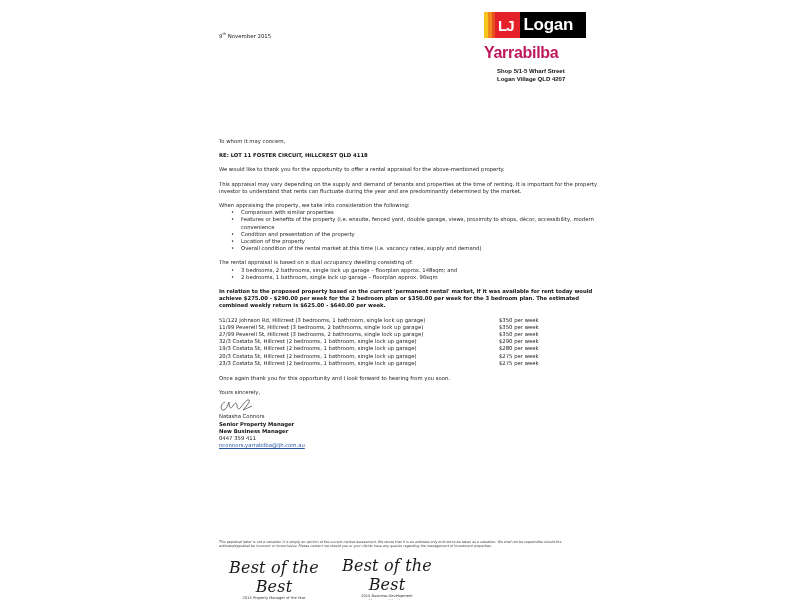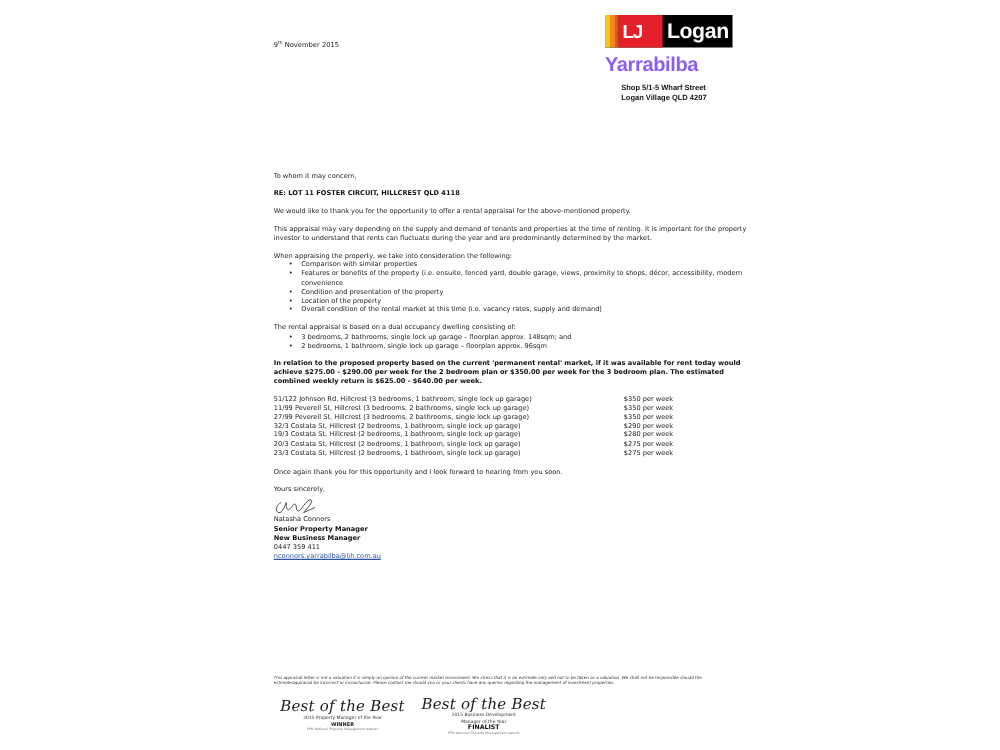--- a/index.html
+++ b/index.html
@@ -8,24 +8,24 @@
     .page { position: absolute; left: 0; top: 0; width: 800px; height: 600px; background: #fff; }
 
     .date { position: absolute; left: 219px; top: 32px; font-size: 5.4px; color: #222; }
     .date sup { font-size: 3.5px; vertical-align: super; }
 
     .logo { position: absolute; left: 484px; top: 12px; width: 102px; height: 26px; background: #000; display: flex; align-items: center; }
     .logo .stripe { width: 4px; height: 100%; }
     .logo .s1 { background: #f6c41b; }
     .logo .s2 { background: #f08a1e; }
     .logo .s3 { background: #e8501f; width: 3px; }
-    .logo .lj { background: #e4202a; color: #fff; font-family: "Liberation Sans", sans-serif; font-weight: bold; font-size: 15px; height: 100%; display: flex; align-items: center; padding: 0 16px 0 3px; letter-spacing: -1px; }
+    .logo .lj { background: #e4202a; color: #fff; font-family: "Liberation Sans", sans-serif; font-weight: bold; font-size: 15px; height: 100%; display: flex; align-items: center; padding: 0 6px 0 3px; letter-spacing: -1px; }
     .logo .hooker { color: #fff; font-family: "Liberation Sans", sans-serif; font-weight: bold; font-size: 17px; padding-left: 4px; letter-spacing: -0.3px; }
 
-    .branch { position: absolute; left: 484px; top: 44px; font-family: "Liberation Sans", sans-serif; font-weight: bold; font-size: 16px; color: #8b5cf6; letter-spacing: -0.3px; }
+    .branch { position: absolute; left: 484px; top: 44px; font-family: "Liberation Sans", sans-serif; font-weight: bold; font-size: 16px; color: #be185d; letter-spacing: -0.3px; }
     .addr { position: absolute; left: 497px; top: 67px; font-family: "Liberation Sans", sans-serif; font-weight: bold; font-size: 6px; color: #111; line-height: 8px; }
 
     .body { position: absolute; left: 219px; top: 138px; width: 384px; font-size: 5.3px; line-height: 7.2px; color: #222; }
     .body p { margin-bottom: 7px; }
     .body .bold { font-weight: bold; color: #111; }
     .body ul { list-style: none; margin-left: 12px; margin-bottom: 7px; }
     .body ul li { position: relative; padding-left: 10px; }
     .body ul li::before { content: "\2022"; position: absolute; left: 0; top: 0; }
     .body .intro { margin-bottom: 0; }
 
@@ -35,21 +35,21 @@
     .comp-row .price-cell { flex: 1; }
 
     .sig { width: 36px; height: 14px; display: block; margin: 2px 0 1px 0; }
     .signame { line-height: 7.2px; }
     .contact-phone { margin-top: 0; }
     .contact-email { color: #2b55a5; text-decoration: underline; }
 
     .disclaimer { position: absolute; left: 219px; top: 540px; width: 360px; font-size: 3.3px; line-height: 4.4px; font-style: italic; color: #333; }
 
     .award { position: absolute; text-align: center; color: #222; }
-    .award .script { font-family: "DejaVu Serif", serif; font-style: italic; font-size: 12px; letter-spacing: 0.2px; color: #1a1a1a; }
+    .award .script { font-family: "DejaVu Serif", serif; font-style: italic; font-size: 16px; letter-spacing: 0.2px; color: #1a1a1a; }
     .award .line { font-size: 3.6px; line-height: 4.6px; color: #333; }
     .award .result { font-size: 4px; font-weight: bold; color: #222; }
     .award .finalist { font-size: 5px; font-weight: bold; color: #111; }
     .award .org { font-size: 2.6px; color: #777; }
     .award1 { left: 218px; top: 558px; width: 112px; }
     .award2 { left: 333px; top: 556px; width: 108px; }
   </style>
 </head>
 <body>
 

